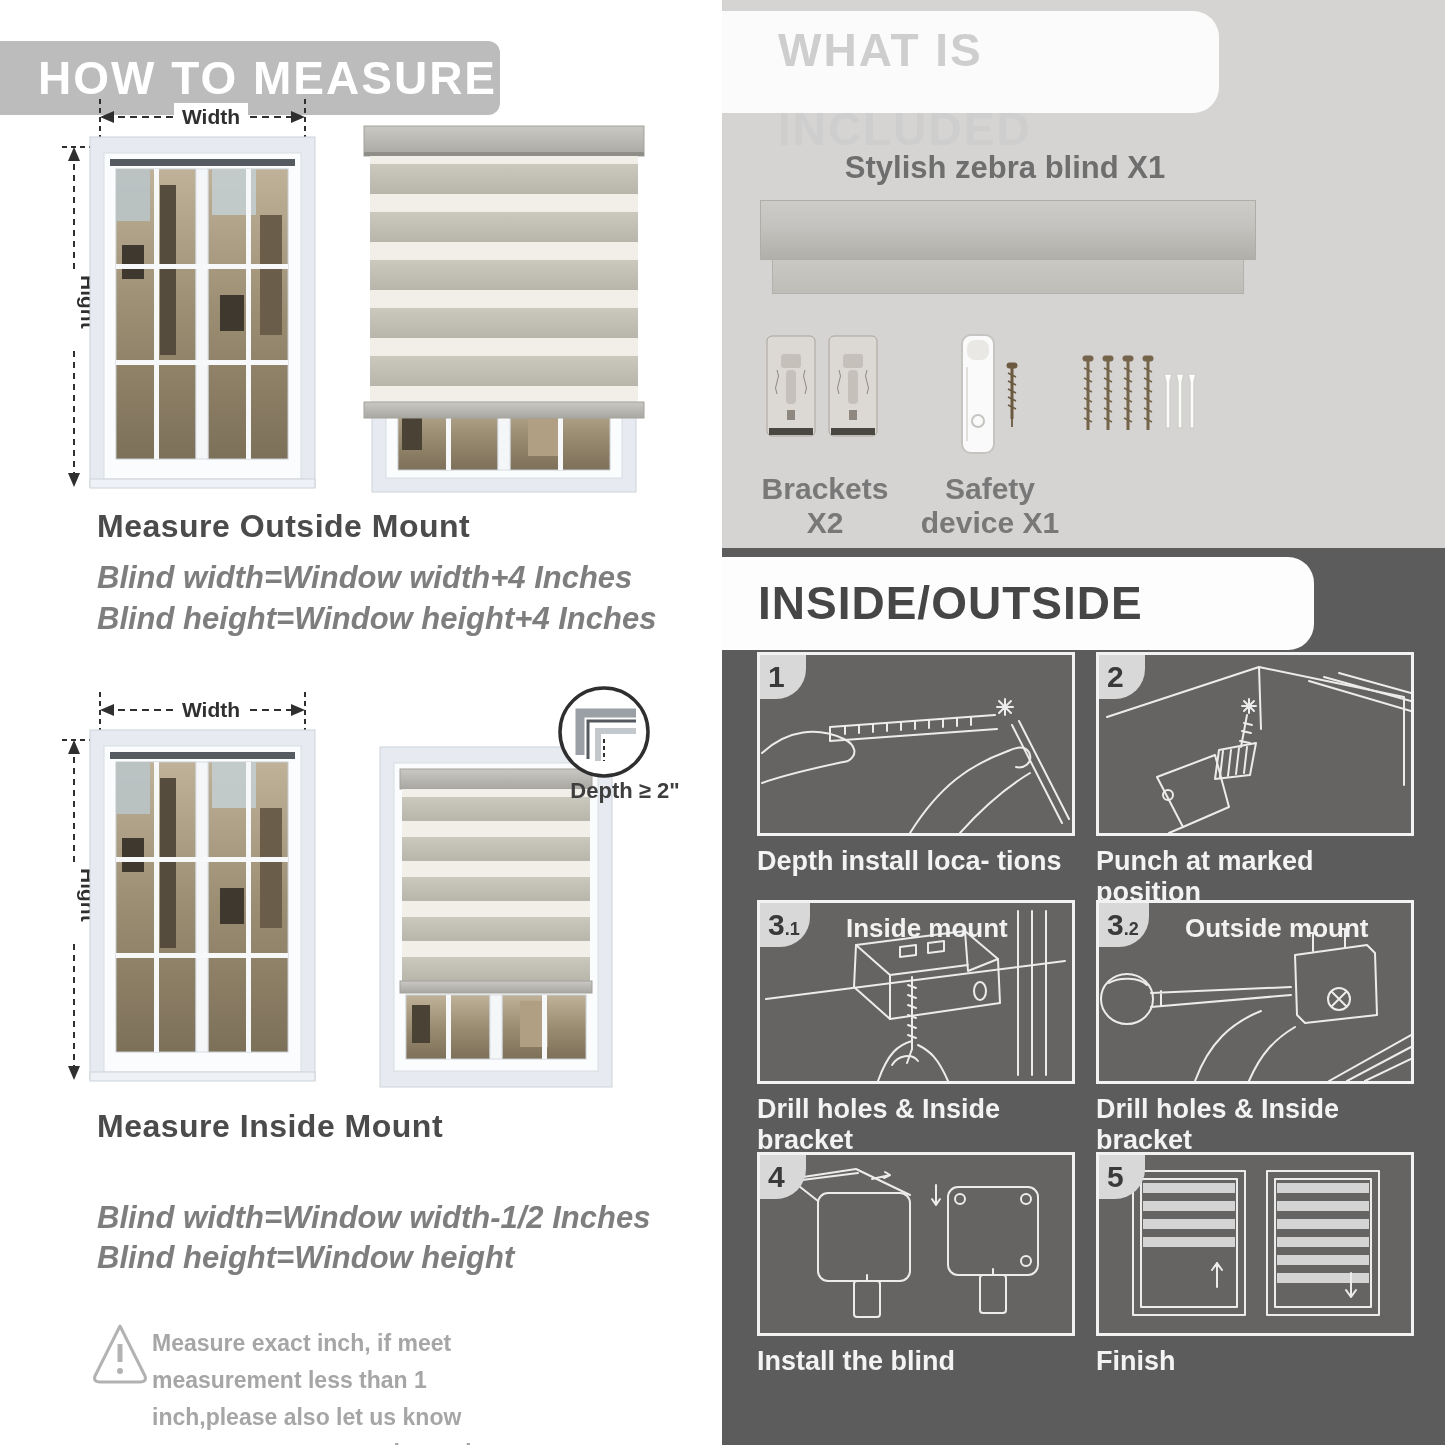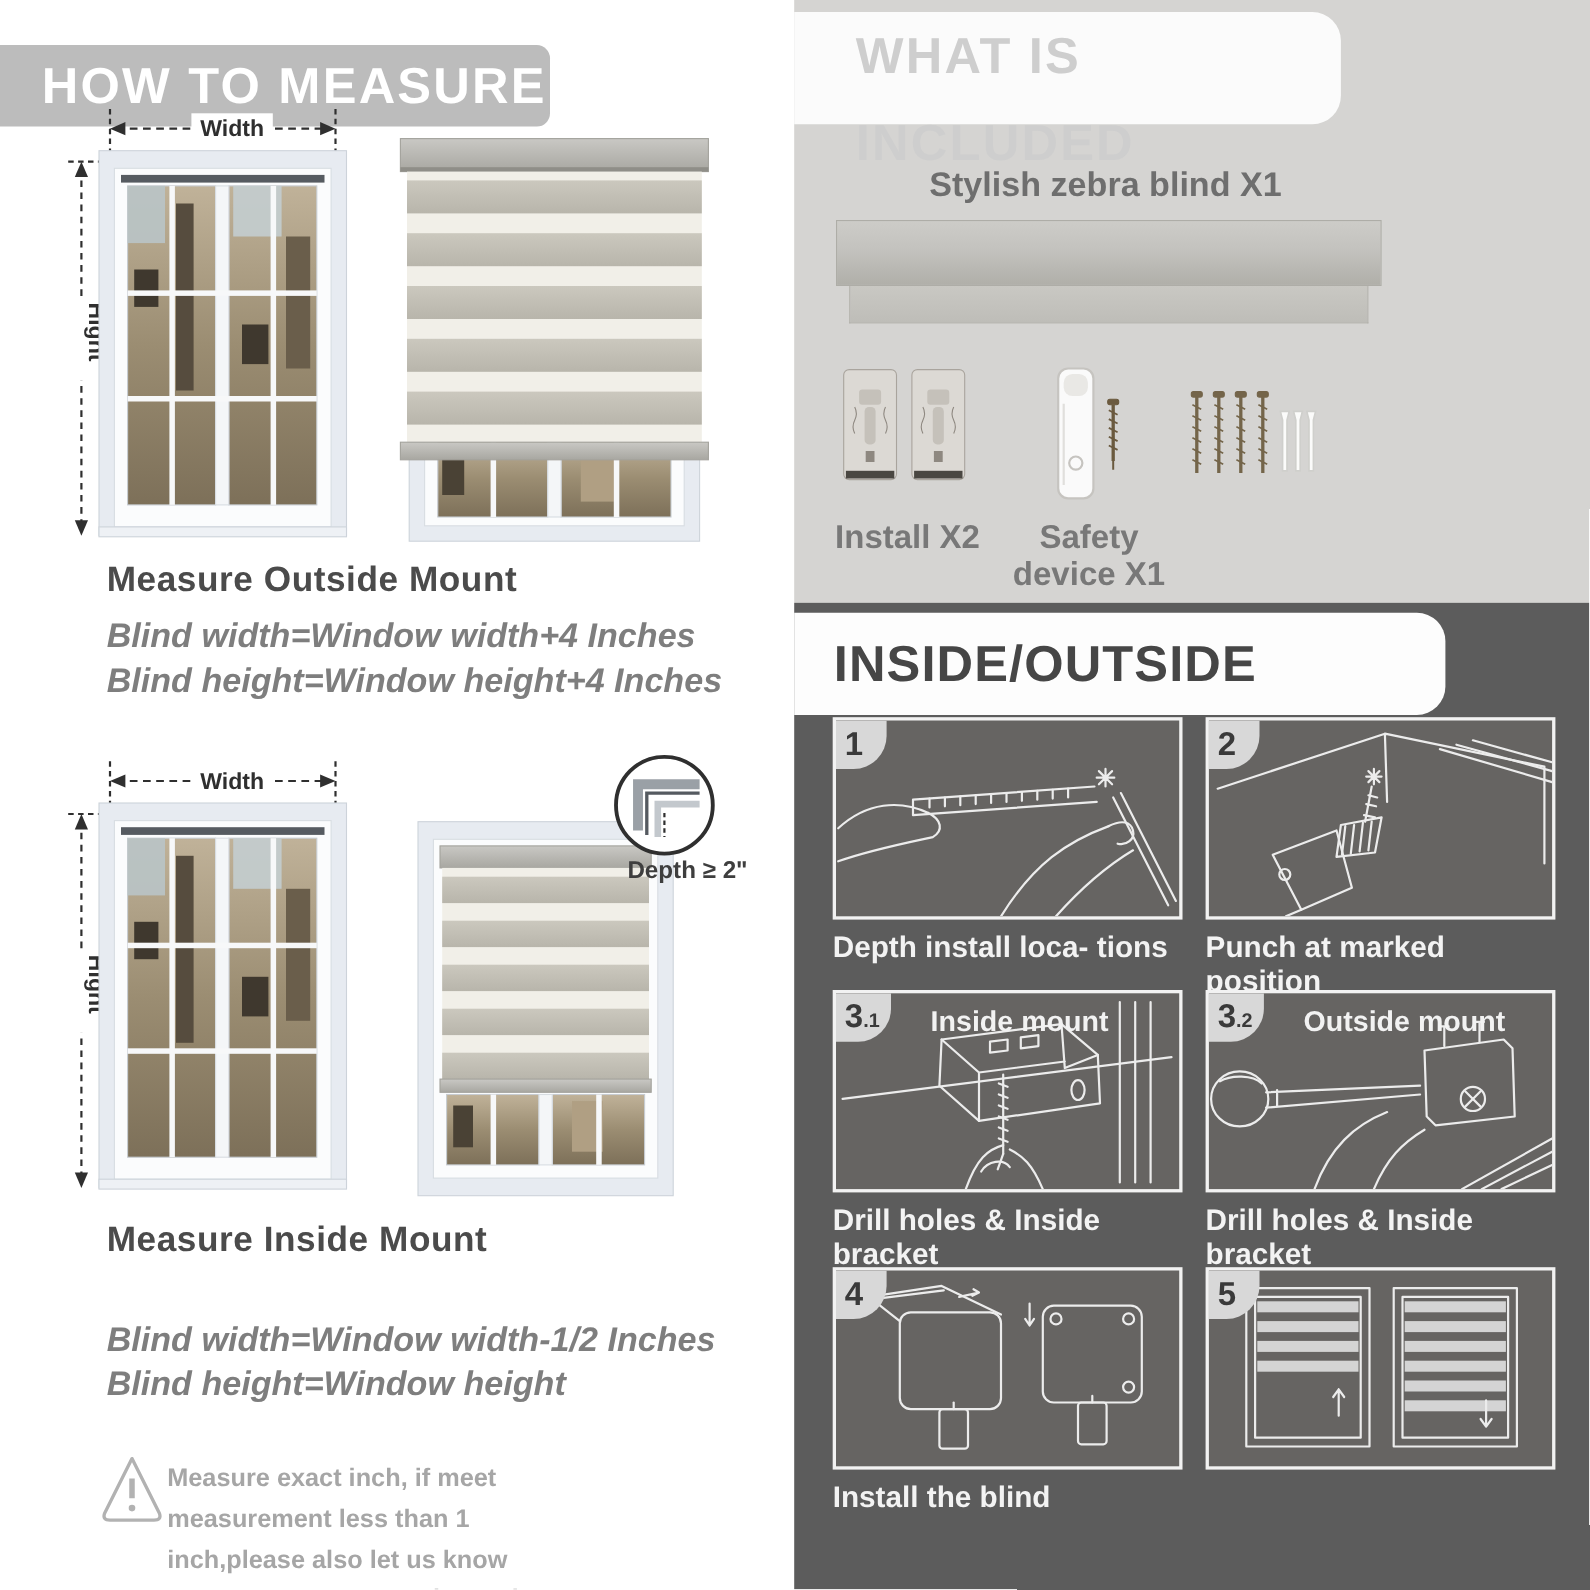--- a/index.html
+++ b/index.html
@@ -295,21 +295,21 @@
           <path d="M-4,16 l8,4 M-4,26 l8,4 M-4,36 l8,4 M-4,46 l8,4 M-4,56 l8,4 M-4,66 l8,4" stroke-width="1.5" fill="none"></path>
         </g>
     </g>
     <g fill="#fbfbfa" stroke="#cfcfcc" stroke-width="1.5">
       <path d="M84,22 h8 l-2,8 v46 h-4 v-46 Z"></path>
       <path d="M96,22 h8 l-2,8 v46 h-4 v-46 Z"></path>
       <path d="M108,22 h8 l-2,8 v46 h-4 v-46 Z"></path>
     </g>
   </svg>
 
-  <div class="abs item-label" style="left:745px;width:160px">Install X2</div>
+  <div class="abs item-label" style="left:745px;width:160px">Brackets X2</div>
   <div class="abs item-label" style="left:900px;width:180px">Safety device X1</div>
 
   <div class="abs panel-bottom"></div>
   <div class="abs banner-mount">INSIDE/OUTSIDE MOUNT</div>
 
   <div class="step" style="left:757px;top:652px">
     <div class="panel">
       <svg class="art" viewBox="0 0 312 178" fill="none" stroke="#ececec" stroke-width="2" stroke-linecap="round" stroke-linejoin="round">
         <path d="M70,72 L235,60 M70,86 L237,74 M70,72 L70,86"></path>
         <path d="M85,71 v8 M99,70 v8 M113,69 v8 M127,68 v8 M141,67 v8 M155,66 v8 M169,65 v8 M183,64 v8 M197,63 v8 M211,62 v8"></path>
@@ -426,15 +426,16 @@
           <rect x="178" y="64" width="92" height="10"></rect>
             <rect x="178" y="82" width="92" height="10"></rect>
           <rect x="178" y="100" width="92" height="10"></rect>
             <rect x="178" y="118" width="92" height="10"></rect>
         </g>
         <path d="M252,118 v24 M252,142 l-5,-7 m5,7 l5,-7"></path>
       </svg>
       <div class="badge"><span>5</span><span class="bsub"></span></div>
       <div class="plabel"></div>
     </div>
+    <div class="caption">Finish</div>
   </div>
 
 </div>
 
 </body></html>

